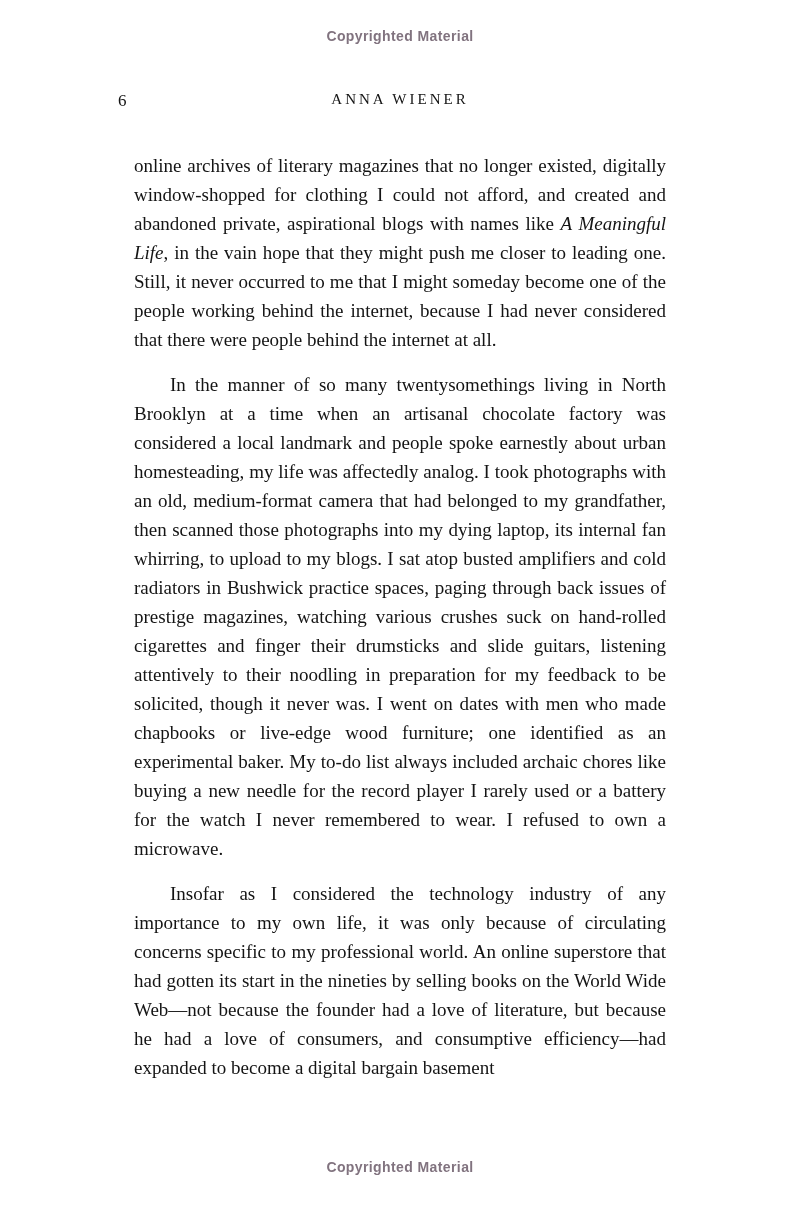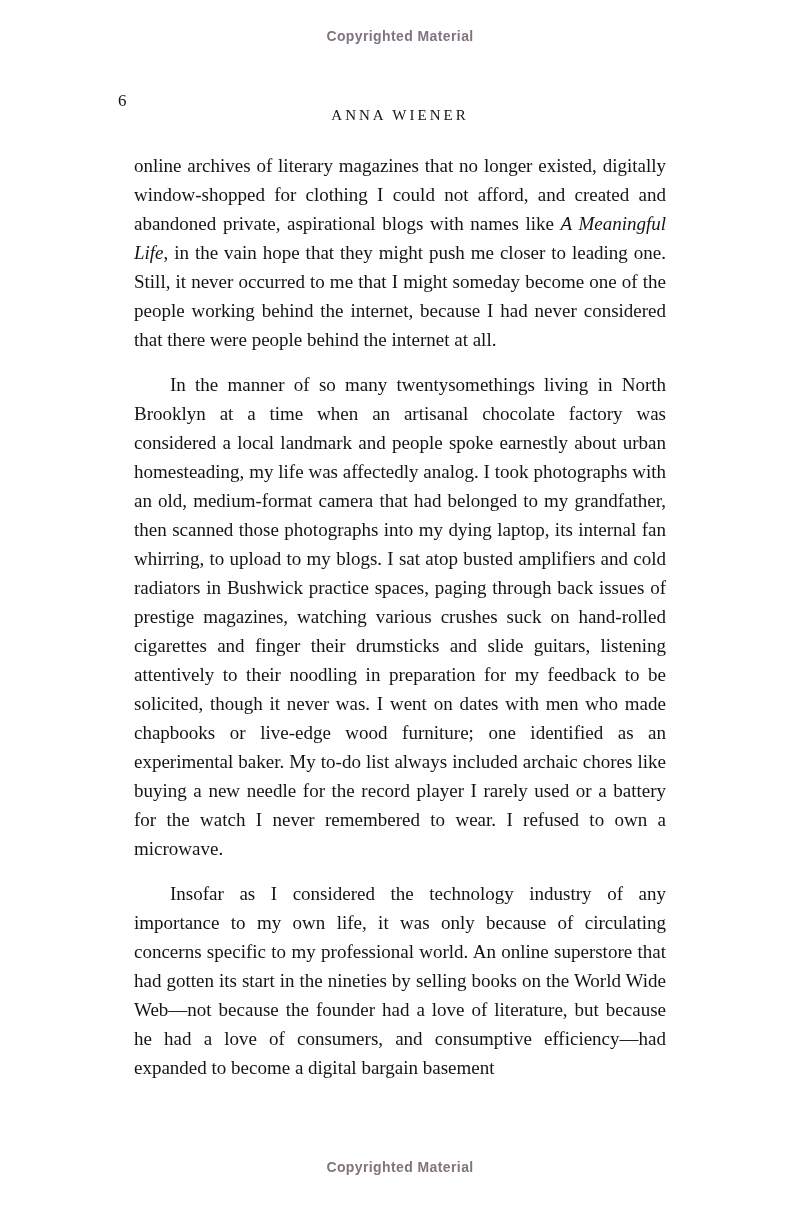--- a/index.html
+++ b/index.html
@@ -43,21 +43,20 @@
     top: 0;
     font-size: 17px;
     font-family: "Liberation Serif", serif;
   }
   .running-title {
     display: block;
     text-align: center;
     font-size: 15px;
     letter-spacing: 3px;
     font-family: "Liberation Serif", serif;
-    margin-top: 16px;
   }
 
   .body-text {
     position: absolute;
     top: 135px;
     left: 118px;
     width: 564px;
     font-size: 19px;
     line-height: 29px;
     text-align: justify;

